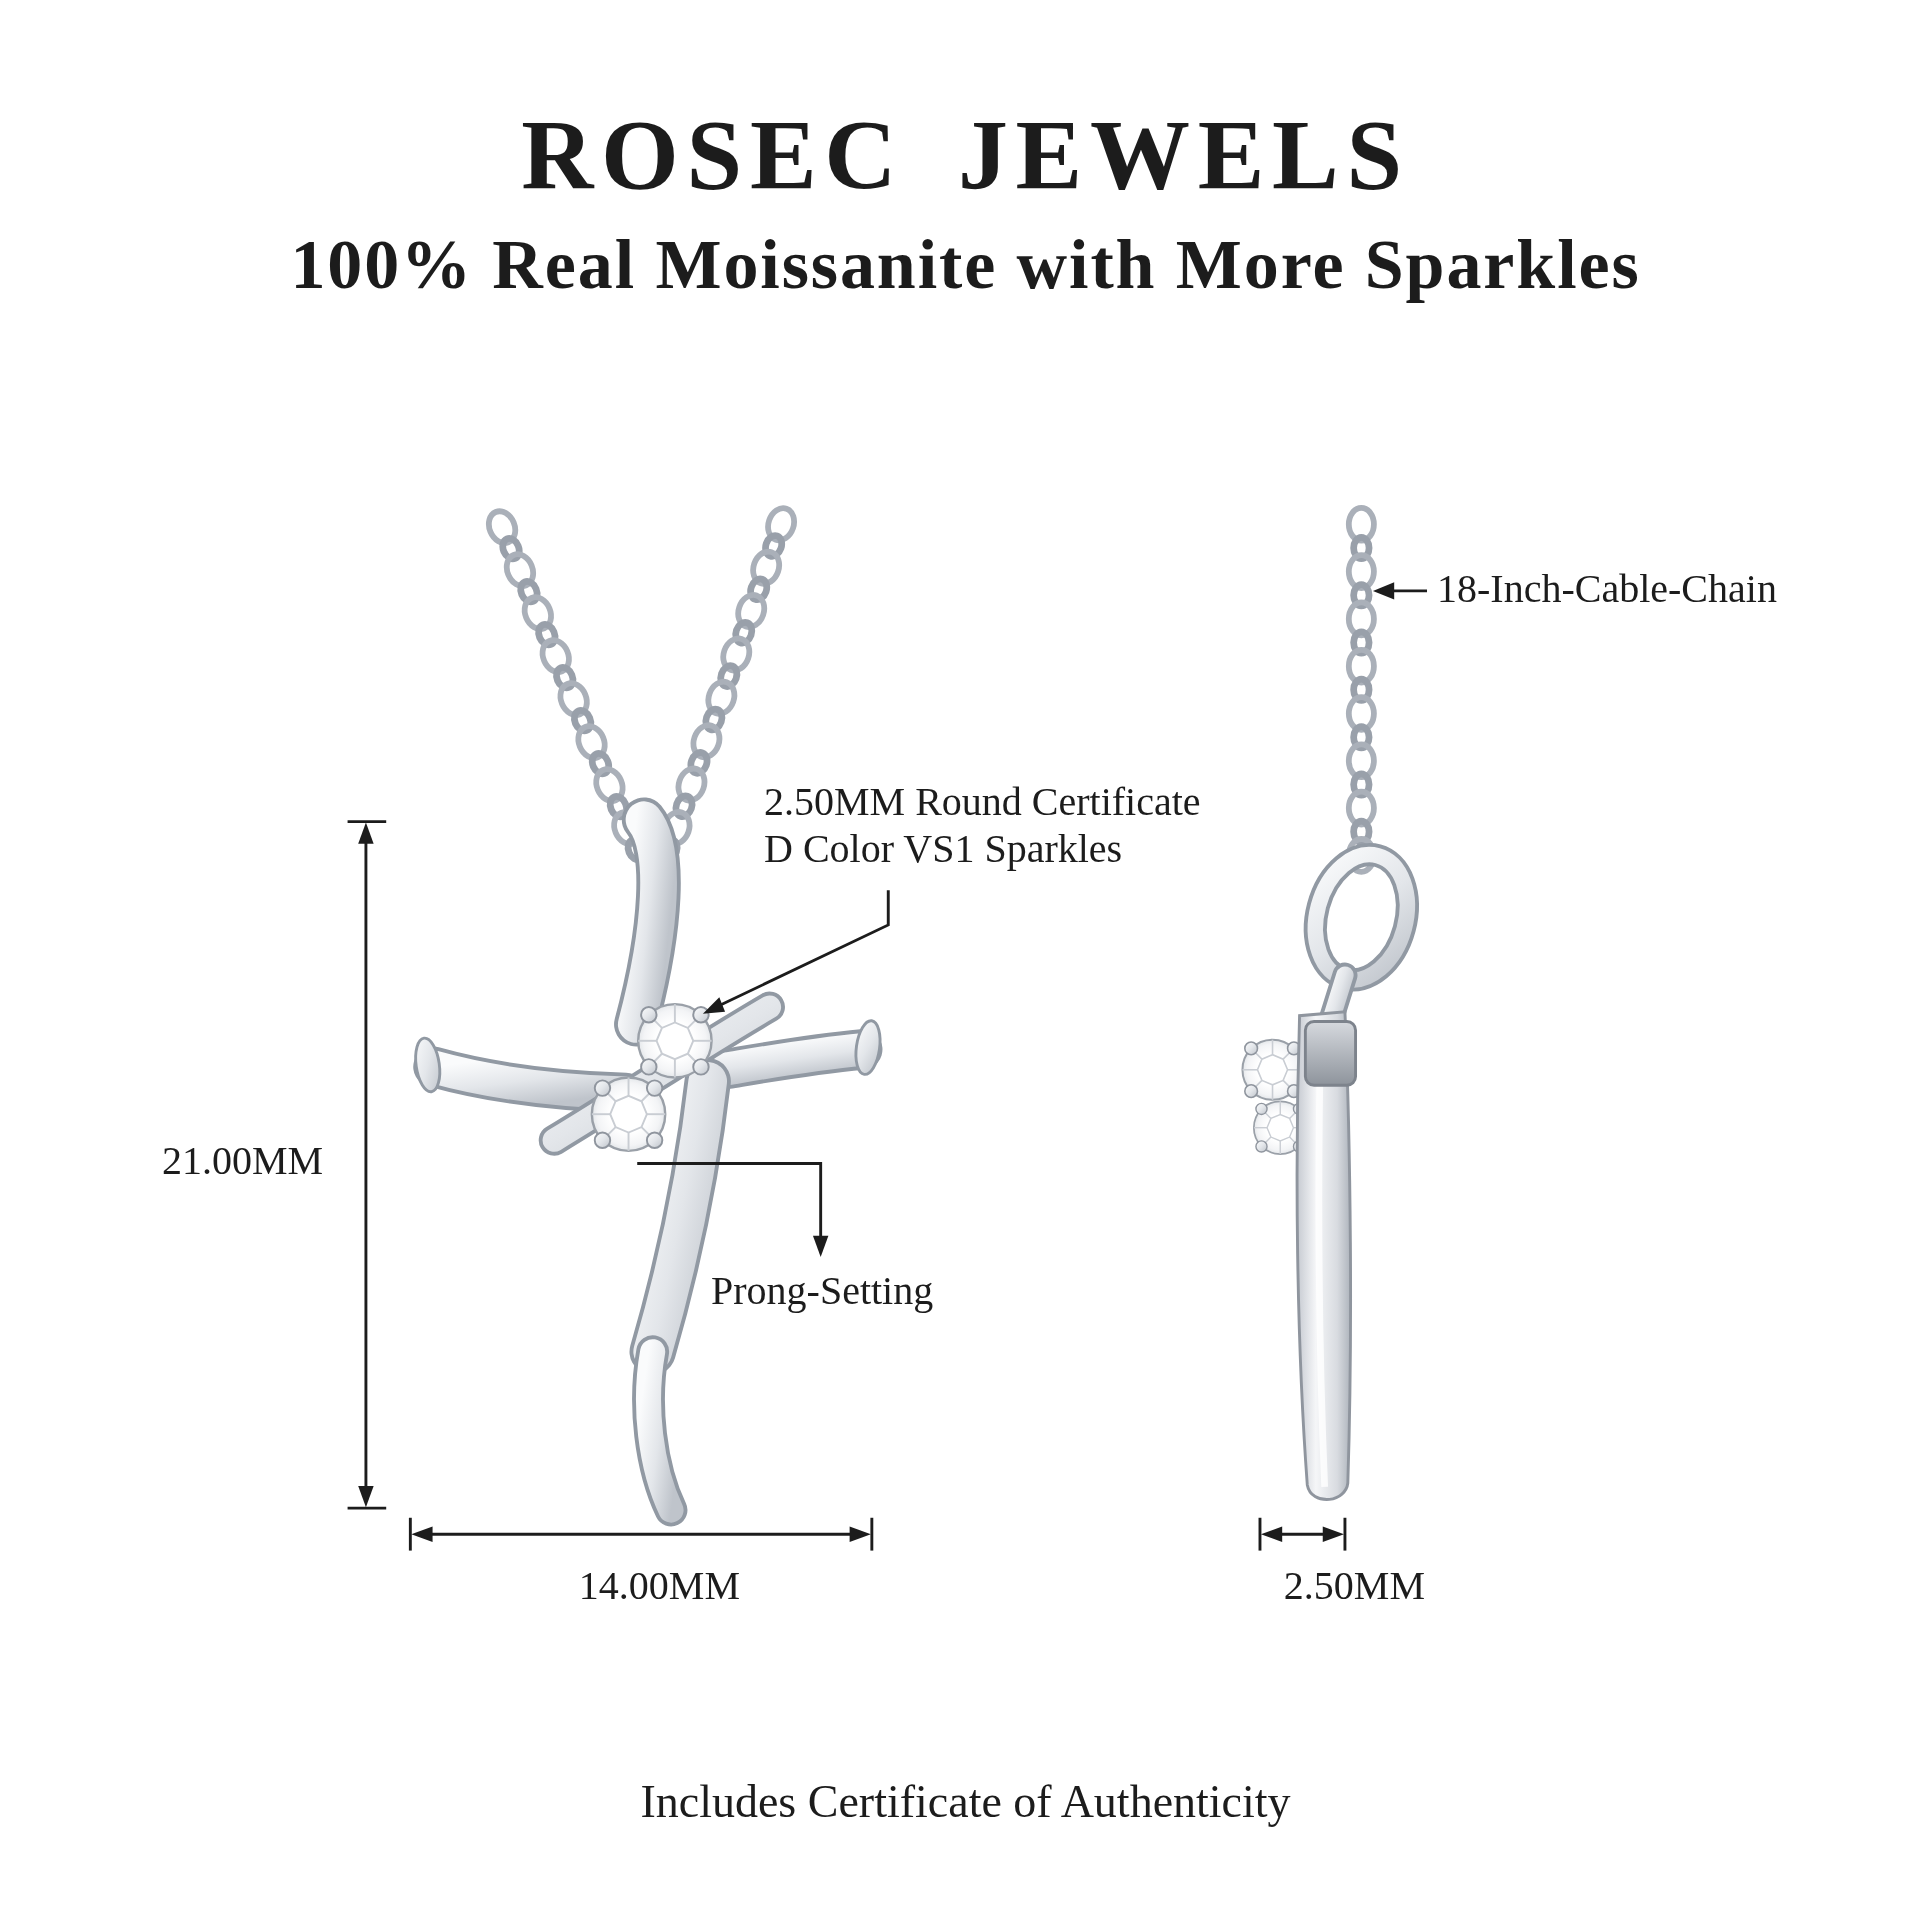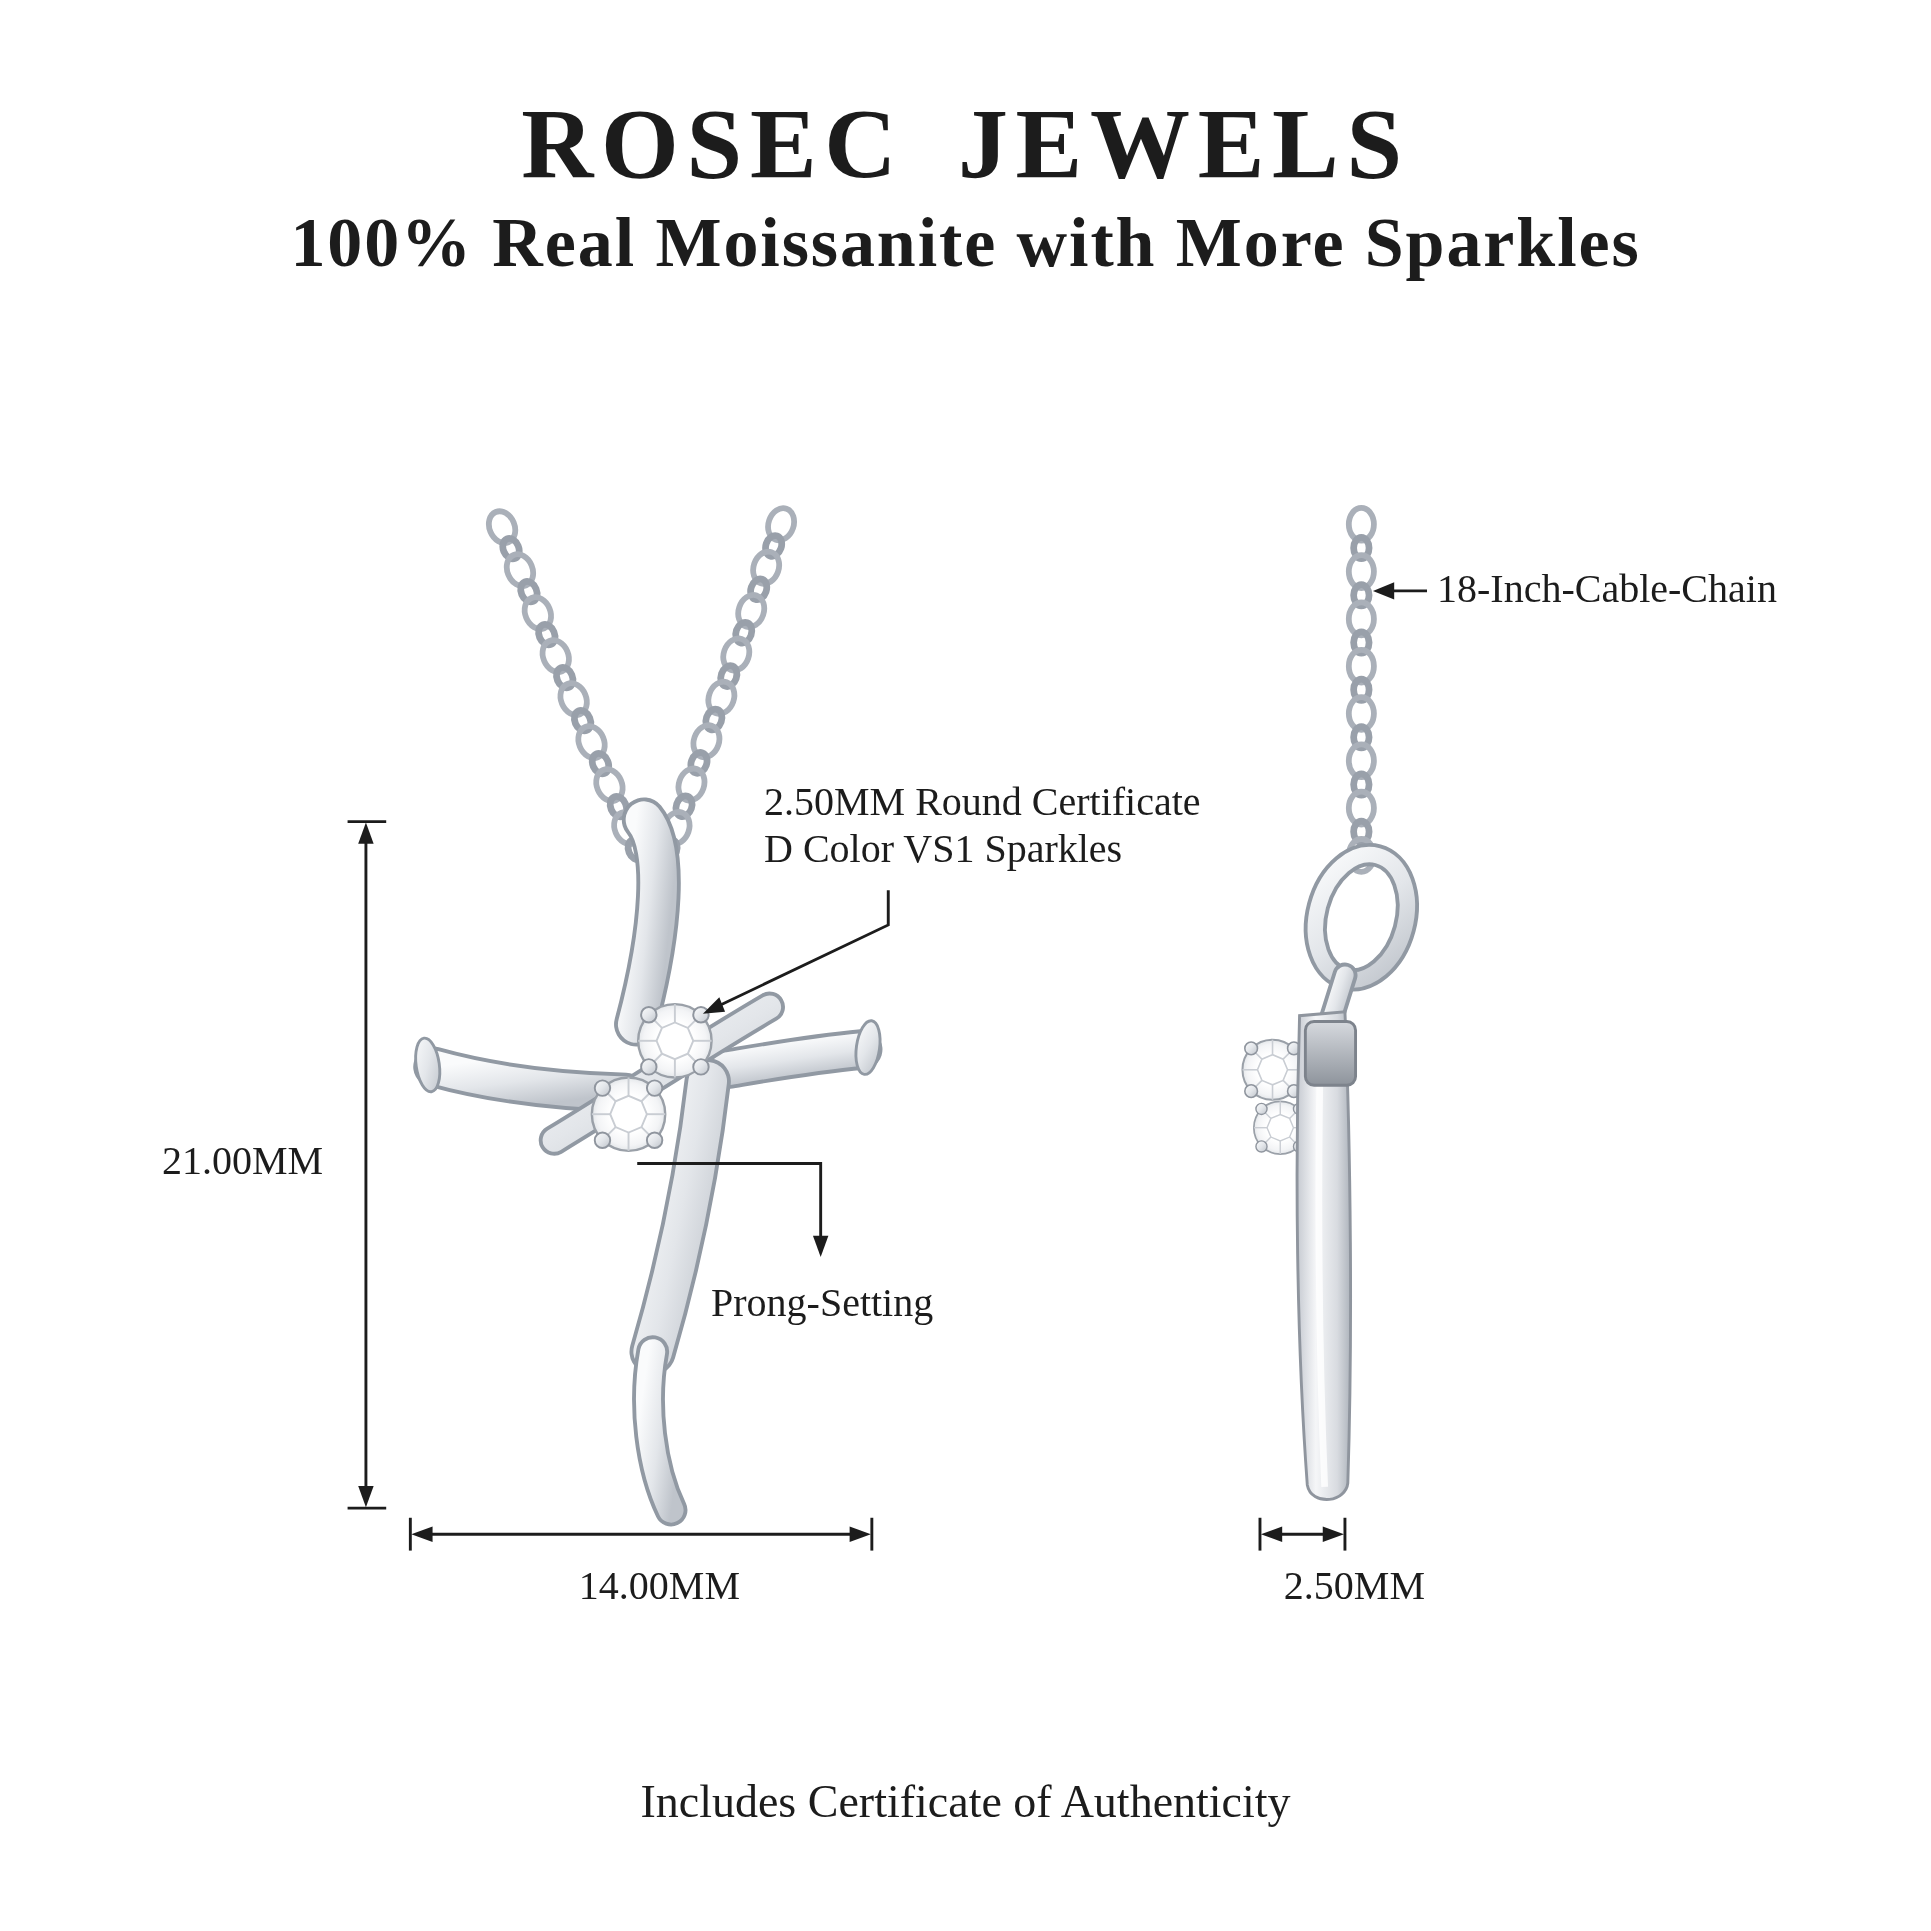--- a/index.html
+++ b/index.html
@@ -8,21 +8,21 @@
   }
   html,body{margin:0;padding:0;background:var(--bg);}
   #stage{
     position:relative;width:1931px;height:1931px;background:var(--bg);
     overflow:hidden;font-family:"Liberation Serif","DejaVu Serif",serif;color:var(--text);
   }
   #artwork{position:absolute;left:0;top:0;width:1931px;height:1931px;}
   .hero{position:absolute;top:85px;left:0;width:1931px;text-align:center;}
   .brand{
     font-size:100px;font-weight:bold;letter-spacing:7.7px;word-spacing:21px;
-    margin:4px;line-height:1.1;color:var(--text);
+    margin:15px;line-height:1.1;color:var(--text);
   }
   .tagline{
     font-size:70px;font-weight:600;letter-spacing:1.9px;color:var(--text);
   }
   .lbl{
     position:absolute;font-size:40px;line-height:1.18;color:var(--text);white-space:nowrap;
   }
   .lbl.center{text-align:right;}
   .footer-note{
     position:absolute;top:1775px;left:0;width:1931px;text-align:center;
@@ -229,21 +229,21 @@
     </g>
   </svg>
 
   <div class="lbl" style="left:1437px;top:565px;">18-Inch-Cable-Chain</div>
 
   <div class="lbl" style="left:764px;top:778px;">
     <div>2.50MM Round Certificate</div>
     <div>D Color VS1 Sparkles</div>
   </div>
 
-  <div class="lbl" style="left:711px;top:1267px;margin-top:12px;">Prong-Setting</div>
+  <div class="lbl" style="left:711px;top:1267px;">Prong-Setting</div>
 
   <div class="lbl" style="left:162px;top:1137px;">21.00MM</div>
 
   <div class="lbl center" style="left:541px;top:1562px;width:199px;">14.00MM</div>
 
   <div class="lbl center" style="left:1245px;top:1562px;width:180px;">2.50MM</div>
 
   <div class="footer-note">Includes Certificate of Authenticity</div>
 
 </div>

